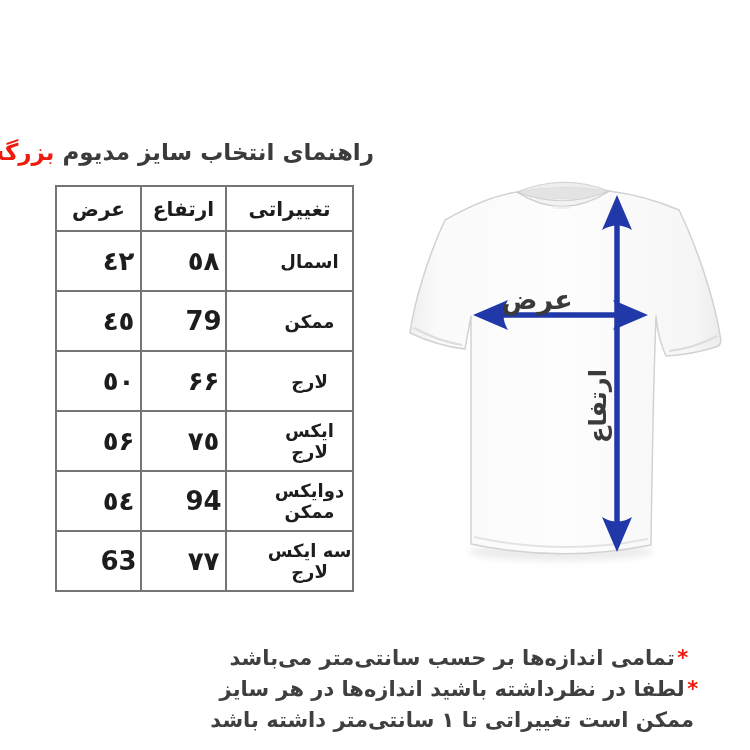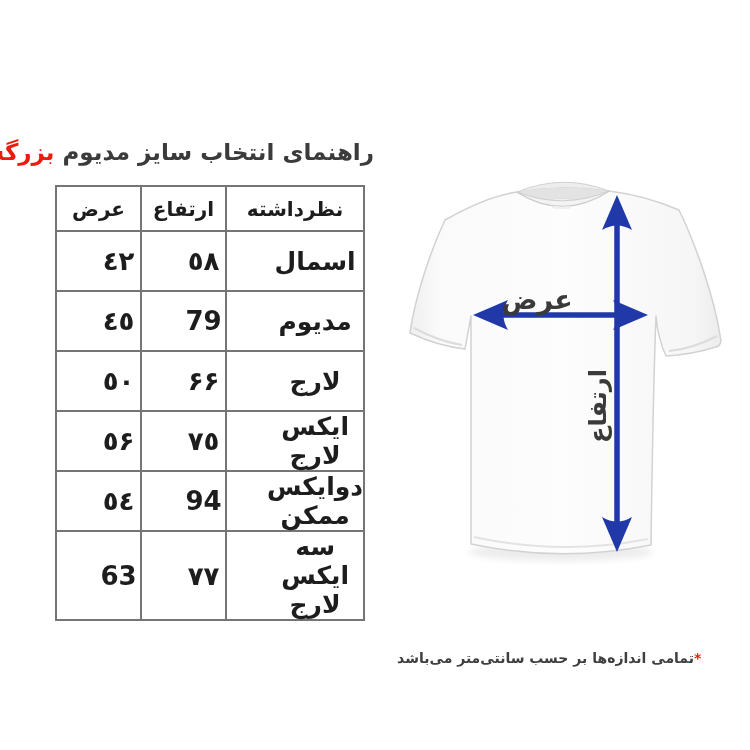--- a/index.html
+++ b/index.html
@@ -19,59 +19,59 @@
   .size-table{
     position:absolute;top:185px;left:55px;
     border-collapse:collapse;direction:rtl;table-layout:fixed;
   }
   .size-table th,.size-table td{
     border:2px solid #757575;text-align:center;vertical-align:middle;
     font-weight:bold;color:#1d1d1d;padding:0;background:#fff;
   }
   .size-table th{height:43px;font-size:20px;}
   .size-table td{height:58px;padding-left:40px;}
-  .cell-name{font-size:25px;}
+  .cell-name{font-size:18px;}
   .cell-num{font-size:26px;}
   
   .shirt-wrap{position:absolute;top:153px;left:390px;width:360px;height:490px;}
   
   .notes{
     position:absolute;top:643px;right:40px;
-    direction:rtl;text-align:left;white-space:nowrap;
-    font-size:14px;font-weight:bold;color:#3f3f3f;line-height:31px;
+    direction:rtl;text-align:center;white-space:nowrap;
+    font-size:21px;font-weight:bold;color:#3f3f3f;line-height:31px;
   }
   .note-line{display:block;}
   .star{display:inline-block;width:16px;color:#ee1a0e;}
 </style>
 </head>
 <body>
 
 <div class="title"><span>راهنمای انتخاب سایز مدیوم</span> <span class="hl">بزرگسال</span></div>
 
 <table class="size-table">
   <colgroup>
       <col style="width:127px">
       <col style="width:85px">
       <col style="width:85px">
     </colgroup>
   <thead>
     <tr>
-      <th>نظرداشته</th>
+      <th>تغییراتی</th>
       <th>ارتفاع</th>
       <th>عرض</th>
     </tr>
   </thead>
   <tbody>
     <tr>
       <td class="cell-name">اسمال</td>
       <td class="cell-num">٥٨</td>
       <td class="cell-num">٤٢</td>
     </tr>
     <tr>
-      <td class="cell-name">مدیوم</td>
+      <td class="cell-name">ممکن</td>
       <td class="cell-num">79</td>
       <td class="cell-num">٤٥</td>
     </tr>
     <tr>
       <td class="cell-name">لارج</td>
       <td class="cell-num">۶۶</td>
       <td class="cell-num">٥٠</td>
     </tr>
     <tr>
       <td class="cell-name">ایکس لارج</td>
@@ -149,13 +149,15 @@
     <use href="#ah" transform="translate(258,162) rotate(90)"></use>
   </g>
 
   <text x="147" y="156" text-anchor="middle" direction="rtl" font-family="DejaVu Sans, sans-serif" font-size="27" font-weight="bold" fill="#3a3a3a">عرض</text>
   <text x="216" y="253" transform="rotate(-90 216 253)" text-anchor="middle" direction="rtl" font-family="DejaVu Sans, sans-serif" font-size="24" font-weight="bold" fill="#3a3a3a">ارتفاع</text>
 </svg>
 </div>
 
 <div class="notes">
   <span class="note-line"><span class="star">*</span><span>تمامی اندازه‌ها بر حسب سانتی‌متر می‌باشد</span></span>
+  <span class="note-line"><span class="star">*</span><span>لطفا در نظرداشته باشید اندازه‌ها در هر سایز</span></span>
+  <span class="note-line"><span class="star"></span><span>ممکن است تغییراتی تا ۱ سانتی‌متر داشته باشد</span></span>
 </div>
 
 </body></html>

